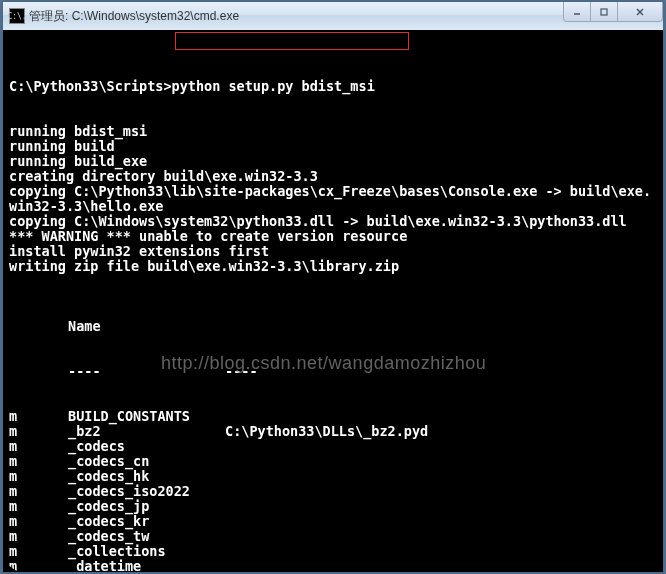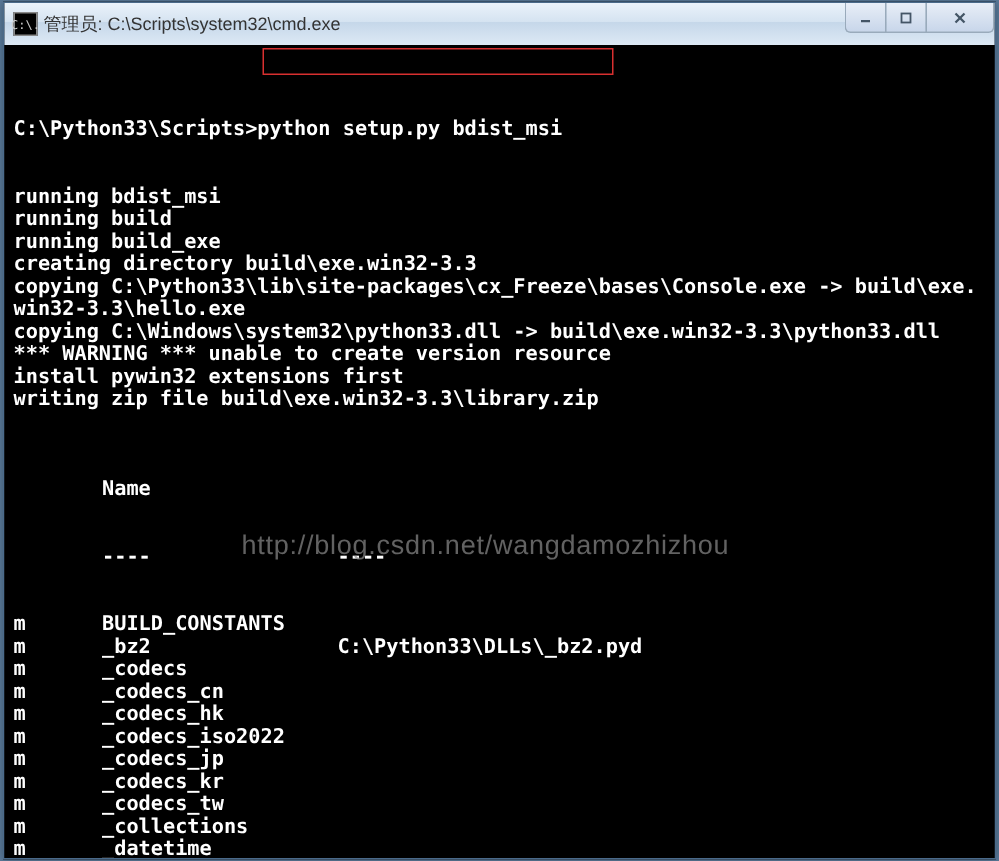--- a/index.html
+++ b/index.html
@@ -70,20 +70,21 @@
     background: #000;
     padding: 4px 6px;
     font-family: "SimSun", "NSimSun", "Consolas", monospace;
     font-size: 13.5px;
     line-height: 15px;
     color: #fff;
     white-space: pre;
     overflow: hidden;
     position: relative;
     font-weight: bold;
+    border-radius: 21px;
   }
   .console .line { white-space: pre-wrap; word-break: break-all; }
   .highlight-box {
     position: absolute;
     border: 1px solid #d83030;
     pointer-events: none;
   }
   .table-row { display: flex; }
   .table-row .c1 { width: 16px; }
   .table-row .c2 { width: 200px; padding-left: 43px; }
@@ -100,21 +101,21 @@
     font-weight: normal;
     text-align: center;
   }
 </style>
 </head>
 <body>
 
 <div class="window">
   <div class="titlebar">
     <div class="icon">C:\.</div>
-    <div class="title">管理员: C:\Scripts\system32\cmd.exe</div>
+    <div class="title">管理员: C:\Windows\system32\cmd.exe</div>
     <div class="win-btns">
       <div class="win-btn min">
         <svg width="10" height="10" viewBox="0 0 10 10">
             <line x1="2" y1="7" x2="8" y2="7" stroke="#456" stroke-width="1.5"></line>
           </svg>
       </div>
       <div class="win-btn">
         <svg width="10" height="10" viewBox="0 0 10 10">
             <rect x="2" y="2" width="6" height="6" fill="none" stroke="#456" stroke-width="1.2"></rect>
           </svg>

